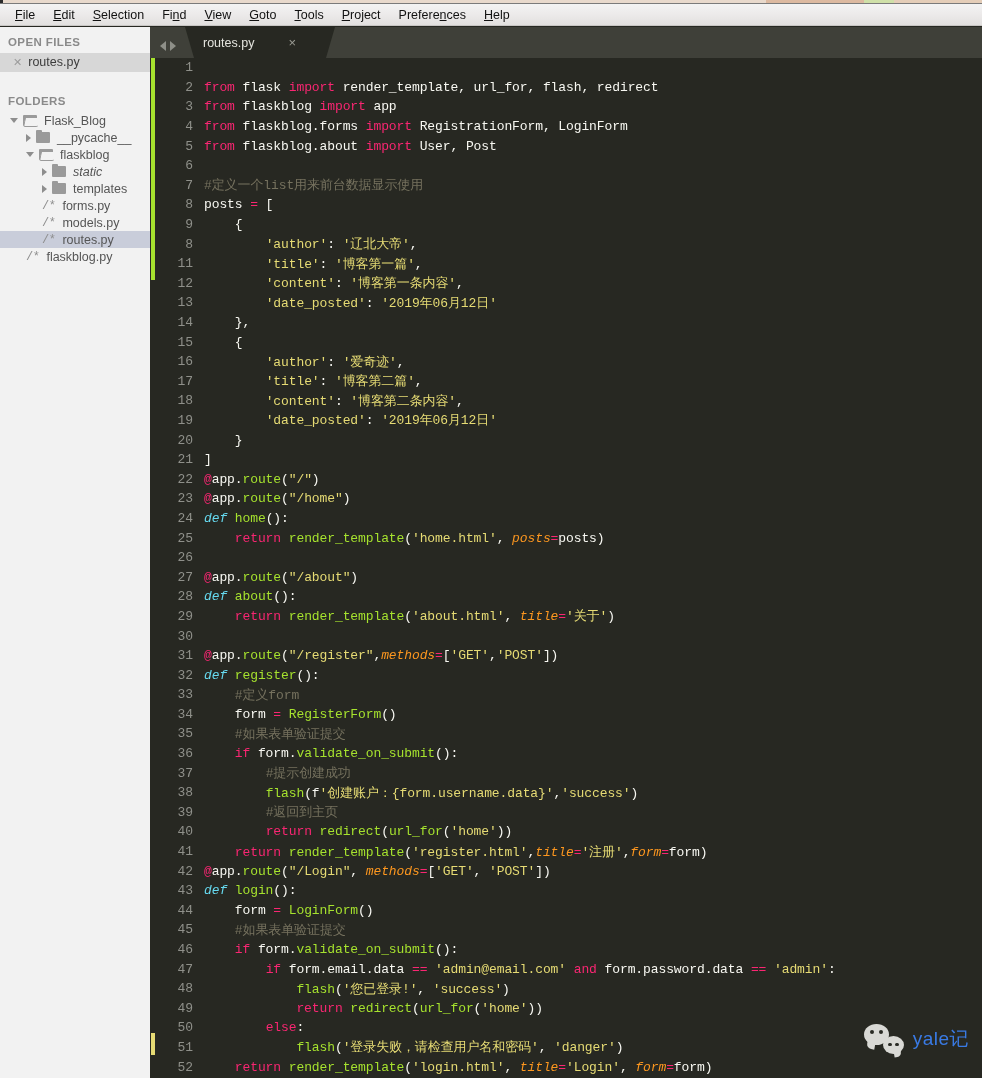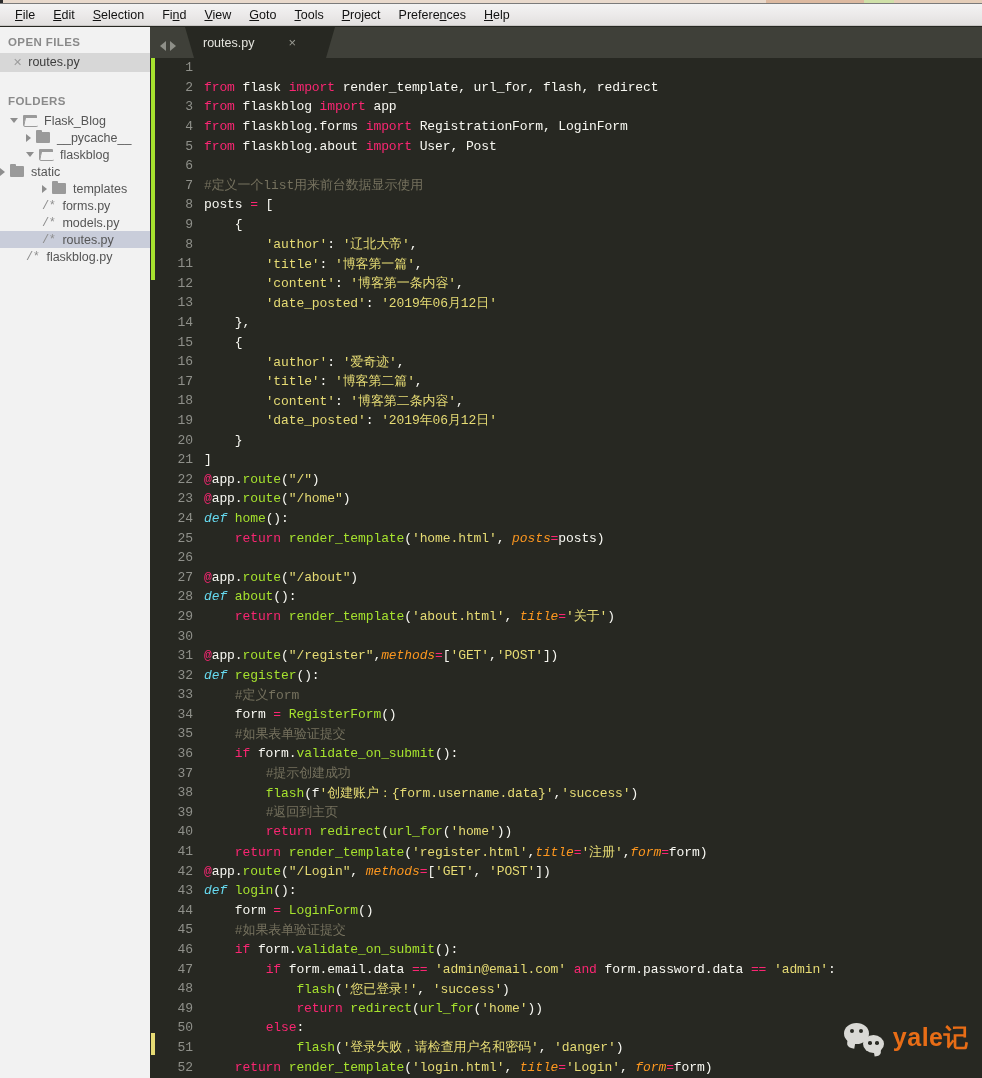--- a/index.html
+++ b/index.html
@@ -192,21 +192,21 @@
   }
   .wechat .b2:after {
     content:""; position:absolute; right:3px; bottom:-3px; width:7px; height:7px;
     background:#e9e9e5; border-radius: 0 0 60% 0; transform: rotate(-10deg);
   }
   .wechat .e { position: absolute; width: 4px; height: 4px; background: #2a2b25; border-radius: 50%; }
   .wechat .e1 { left: 6px;  top: 6px; }
   .wechat .e2 { left: 15px; top: 6px; }
   .wechat .e3 { right: 12px; bottom: 8px; width: 3.5px; height: 3.5px; }
   .wechat .e4 { right: 5px;  bottom: 8px; width: 3.5px; height: 3.5px; }
-  .wm-text { color: #f97316; font-size: 25px; letter-spacing: .5px; font-weight: bold; }
+  .wm-text { color: #3b82f6; font-size: 19px; letter-spacing: .5px; }
 </style>
 </head>
 <body>
 
 <div id="app">
 
   <div class="bg-sliver"></div>
 
   <div class="menubar" id="menubar">
       <div class="menu-item"><u>F</u>ile</div>
@@ -238,21 +238,21 @@
         <div class="tree-row" style="padding-left: 26px;">
           <span class="arrow right"></span>
           <span class="folder-closed"></span>
           <span class="tree-label">__pycache__</span>
         </div>
         <div class="tree-row" style="padding-left: 26px;">
           <span class="arrow down"></span>
           <span class="folder-open"></span>
           <span class="tree-label">flaskblog</span>
         </div>
-        <div class="tree-row" style="">
+        <div class="tree-row" style="padding-left: 42px; font-style: italic;">
           <span class="arrow right"></span>
           <span class="folder-closed"></span>
           <span class="tree-label">static</span>
         </div>
         <div class="tree-row" style="padding-left: 42px;">
           <span class="arrow right"></span>
           <span class="folder-closed"></span>
           <span class="tree-label">templates</span>
         </div>
         <div class="tree-row" style="padding-left: 42px;">

